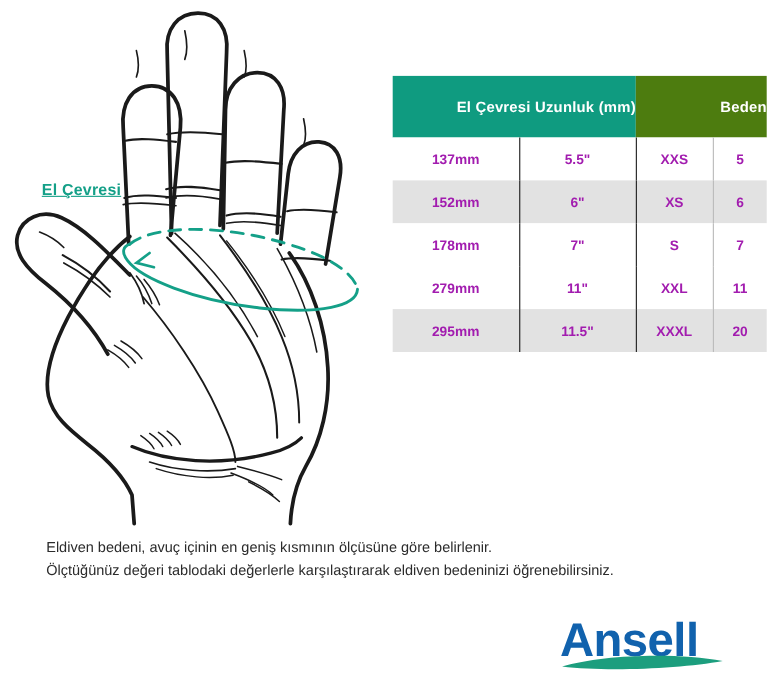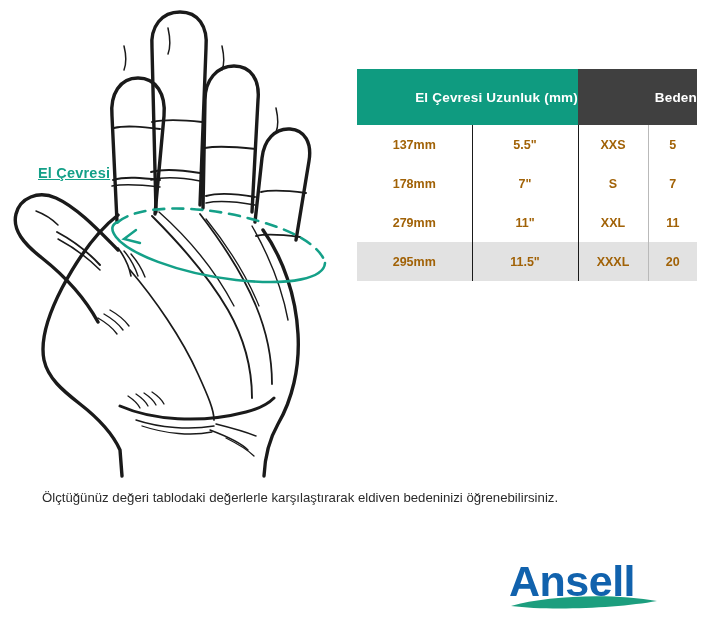--- a/index.html
+++ b/index.html
@@ -49,30 +49,30 @@
     height: 56px;
     font-size: 13.5px;
     font-weight: bold;
     color: #ffffff;
     letter-spacing: 0.2px;
     padding: 0;
     text-align: right;
     vertical-align: middle;
   }
   th.th-green { background: #0f9b80; }
-  th.th-blue  { background: #404040; }
+  th.th-blue  { background: #4d7c0f; }
 
   #size-table td {
     height: 39px;
     font-size: 12.5px;
     font-weight: bold;
     text-align: center;
     vertical-align: middle;
     padding: 0;
-    color: #a16207;
+    color: #a21caf;
   }
   #size-table tbody tr.odd  td { background: #ffffff; }
   #size-table tbody tr.even td { background: #e2e2e2; }
 
   
   #size-table tbody td.c0 { border-right: 1.6px solid #1a1a1a; }
   #size-table tbody td.c1 { border-right: 1.6px solid #1a1a1a; }
   #size-table tbody td.c2 { border-right: 1.2px solid #b9b9b9; }
 
   
@@ -199,20 +199,26 @@
       <th class="th-blue" colspan="2">Beden</th>
     </tr>
   </thead>
   <tbody id="table-body">
       <tr class="odd">
         <td class="c0">137mm</td>
         <td class="c1">5.5"</td>
         <td class="c2">XXS</td>
         <td class="c3">5</td>
       </tr>
+      <tr class="even">
+        <td class="c0">152mm</td>
+        <td class="c1">6"</td>
+        <td class="c2">XS</td>
+        <td class="c3">6</td>
+      </tr>
       <tr class="odd">
         <td class="c0">178mm</td>
         <td class="c1">7"</td>
         <td class="c2">S</td>
         <td class="c3">7</td>
       </tr>
       <tr class="odd">
         <td class="c0">279mm</td>
         <td class="c1">11"</td>
         <td class="c2">XXL</td>
@@ -221,20 +227,21 @@
       <tr class="even">
         <td class="c0">295mm</td>
         <td class="c1">11.5"</td>
         <td class="c2">XXXL</td>
         <td class="c3">20</td>
       </tr>
     </tbody>
 </table>
 
 <div id="footnote">
+  <div>Eldiven bedeni, avuç içinin en geniş kısmının ölçüsüne göre belirlenir.</div>
   <div>Ölçtüğünüz değeri tablodaki değerlerle karşılaştırarak eldiven bedeninizi öğrenebilirsiniz.</div>
 </div>
 
 <div id="ansell-logo">
   <svg viewBox="0 0 160 56" width="160" height="56">
     <text id="logo-word" x="2" y="40" font-family="'Liberation Sans', sans-serif" font-size="43" font-weight="bold" fill="#1162ad" letter-spacing="-0.5">Ansell</text>
     <path d="M4 50 C 40 39, 108 37, 150 45 C 112 52, 44 55, 4 50 Z" fill="#1c9e7e"></path>
   </svg>
 </div>
 

